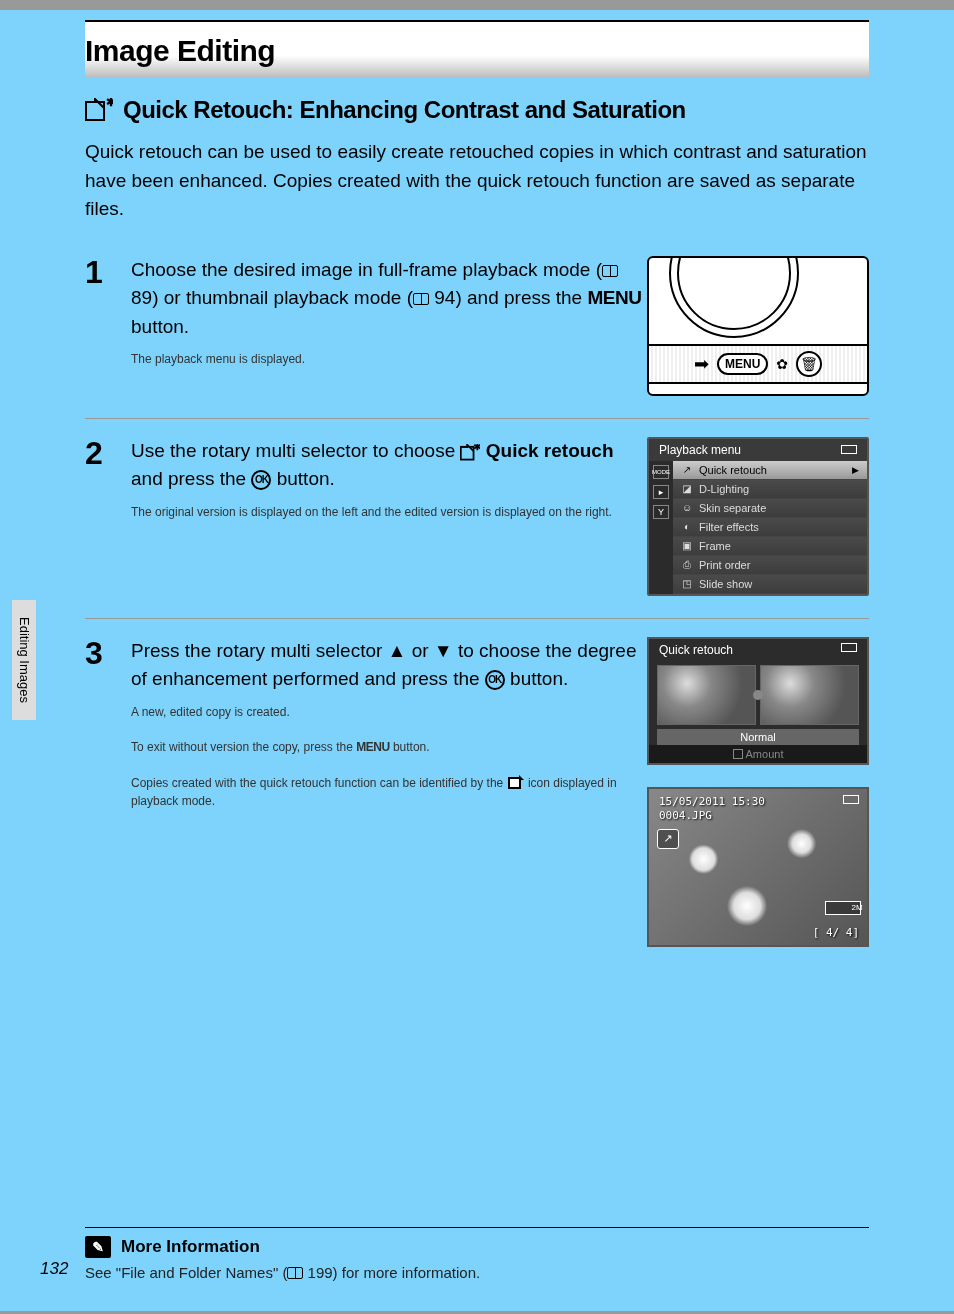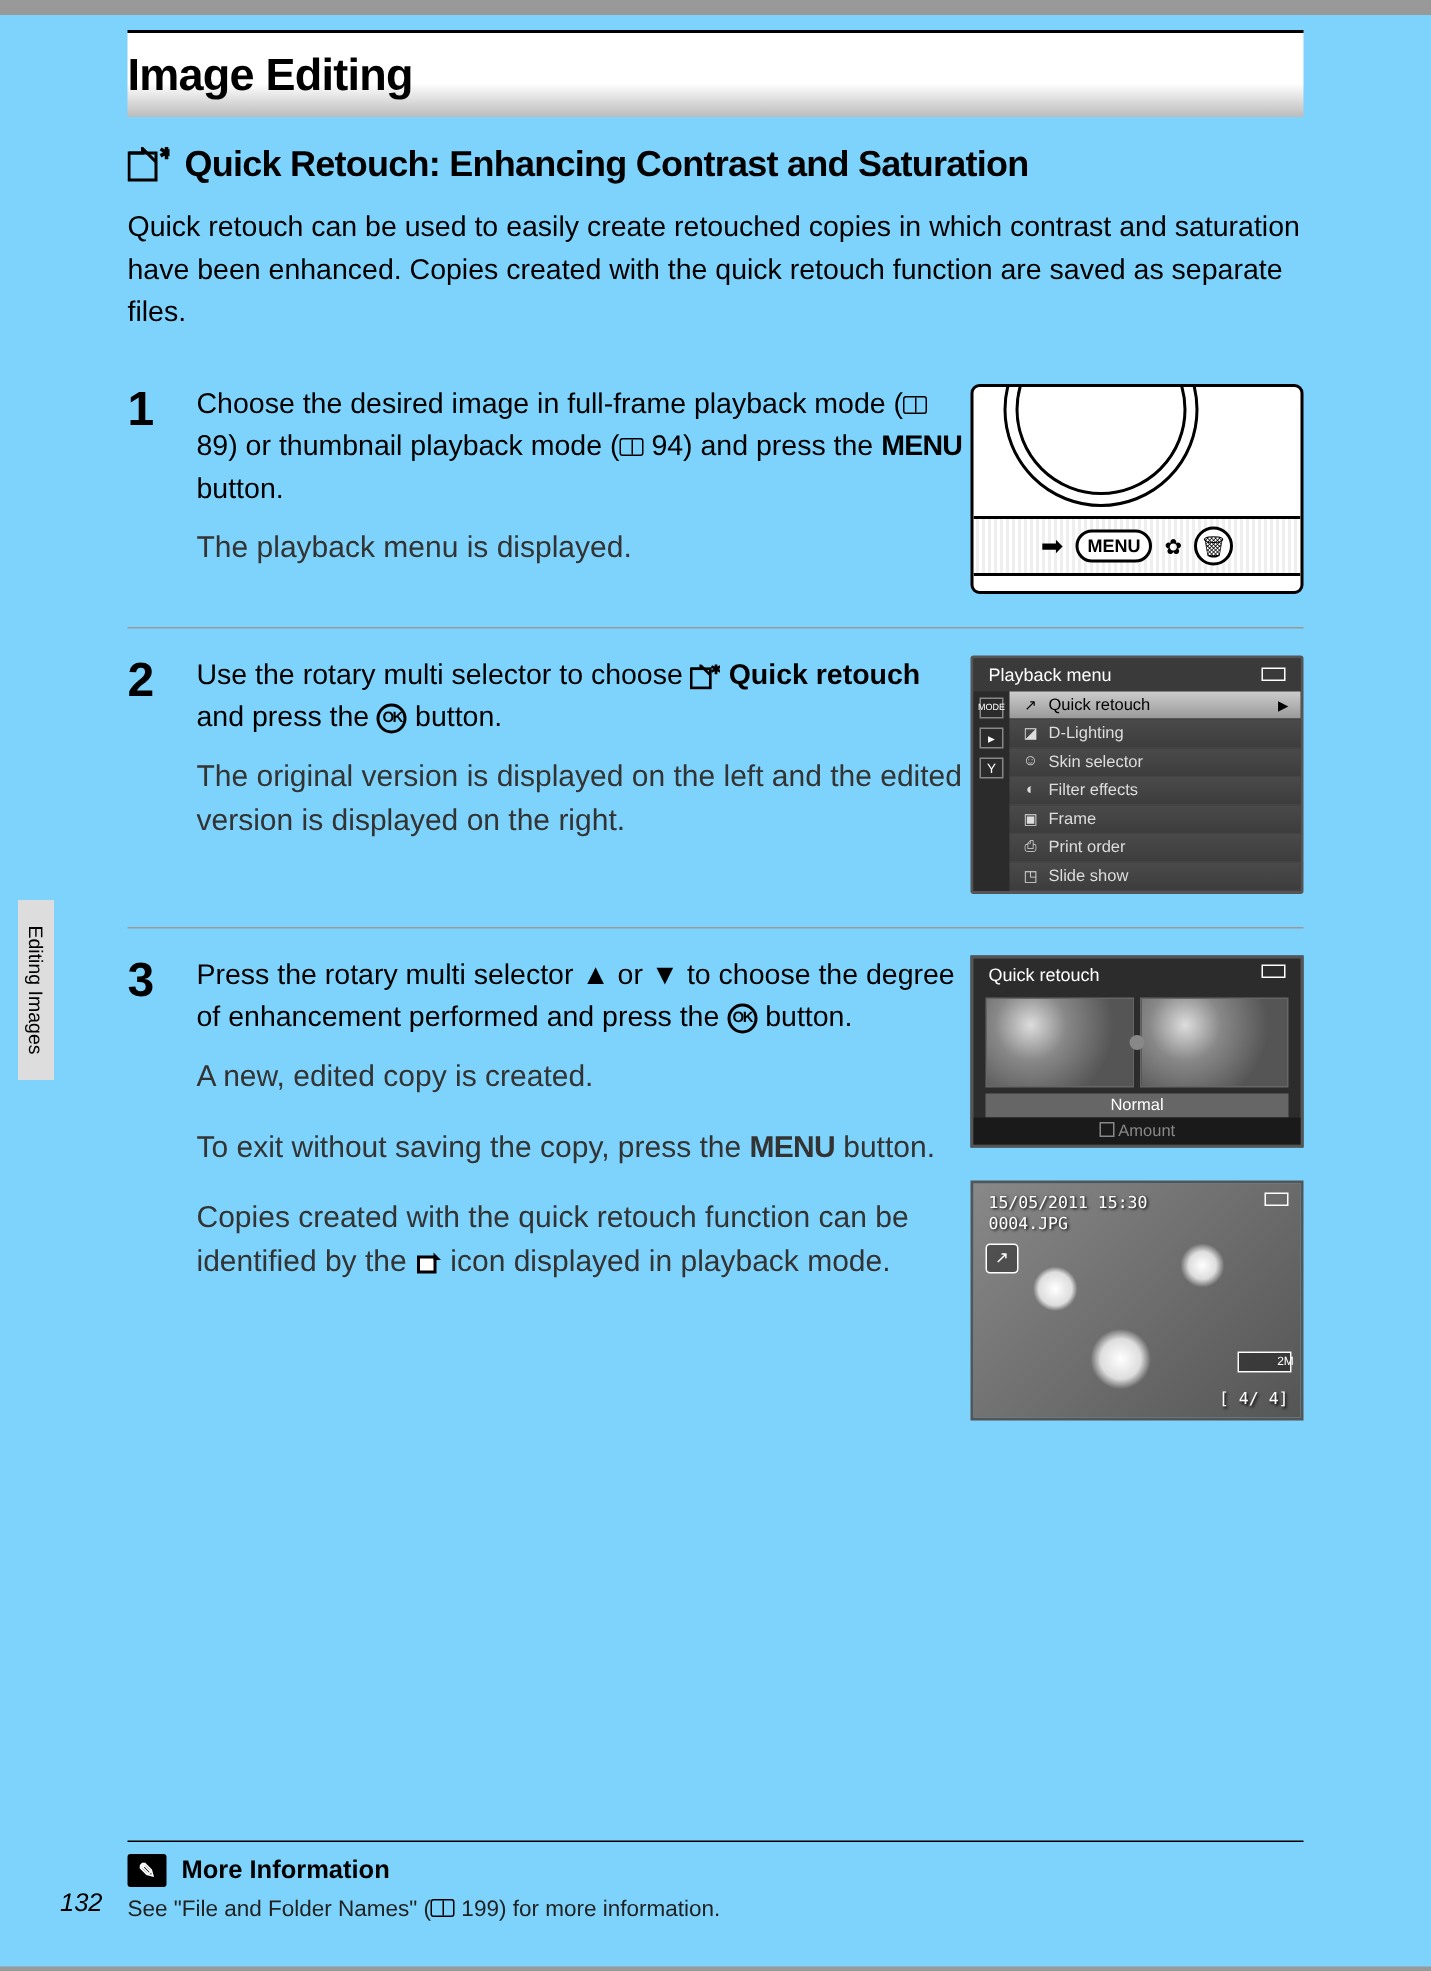--- a/index.html
+++ b/index.html
@@ -72,21 +72,21 @@
     display: flex;
     gap: 4px;
   }
   .step-text {
     flex: 1;
     font-size: 19px;
     line-height: 1.5;
   }
   .step-text .main { color: #000; }
   .step-text .sub {
-    font-size: 20px;
+    font-size: 12px;
     color: #333;
     margin-top: 10px;
     line-height: 1.45;
   }
   .step-text .sub + .sub { margin-top: 18px; }
   .strong { font-weight: 700; }
   .btn-label {
     font-family: "Arial Narrow", Arial, sans-serif;
     font-weight: 700;
     font-stretch: condensed;
@@ -331,21 +331,21 @@
                   <span class="mi">↗</span>
                   <span>Quick retouch</span>
                   <span class="chev">▶</span>
                 </div>
               <div class="lcd-item">
                   <span class="mi">◪</span>
                   <span>D-Lighting</span>
                 </div>
               <div class="lcd-item">
                   <span class="mi">☺</span>
-                  <span>Skin selector</span>
+                  <span>Skin separate</span>
                 </div>
               <div class="lcd-item">
                   <span class="mi">◐</span>
                   <span>Filter effects</span>
                 </div>
               <div class="lcd-item">
                   <span class="mi">▣</span>
                   <span>Frame</span>
                 </div>
               <div class="lcd-item">
@@ -364,21 +364,21 @@
 
     <div class="step last">
       <div class="step-num">3</div>
       <div class="step-body">
         <div class="step-text">
           <div class="main">
             <span>Press the rotary multi selector </span><span class="arrow-up"></span><span> or </span><span class="arrow-down"></span><span> to choose the degree of enhancement performed and press the </span><span class="ok-icon">OK</span><span> button.</span>
           </div>
           <div class="sub">A new, edited copy is created.</div>
           <div class="sub">
-            <span>To exit without saving the copy, press the </span><span class="btn-label">MENU</span><span> button.</span>
+            <span>To exit without version the copy, press the </span><span class="btn-label">MENU</span><span> button.</span>
           </div>
           <div class="sub">
             <span>Copies created with the quick retouch function can be identified by the </span><span style="display:inline-flex;vertical-align:-3px;">
                 <svg width="18" height="16" viewBox="0 0 18 16">
                   <rect x="1" y="3" width="13" height="12" fill="#000"></rect>
                   <rect x="3" y="5" width="9" height="8" fill="#fff"></rect>
                   <path d="M12 1 L17 6 L12 6 Z" fill="#000"></path>
                 </svg>
               </span><span> icon displayed in playback mode.</span>
           </div>

